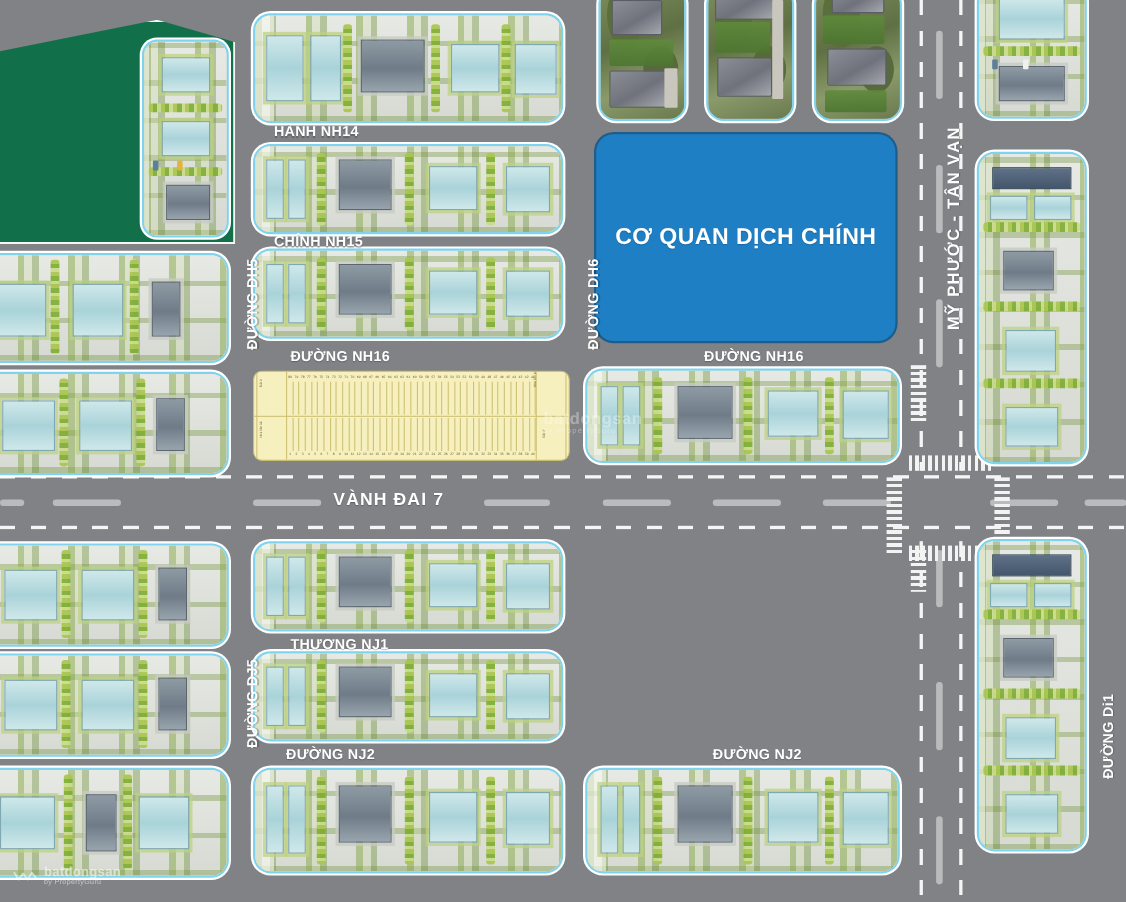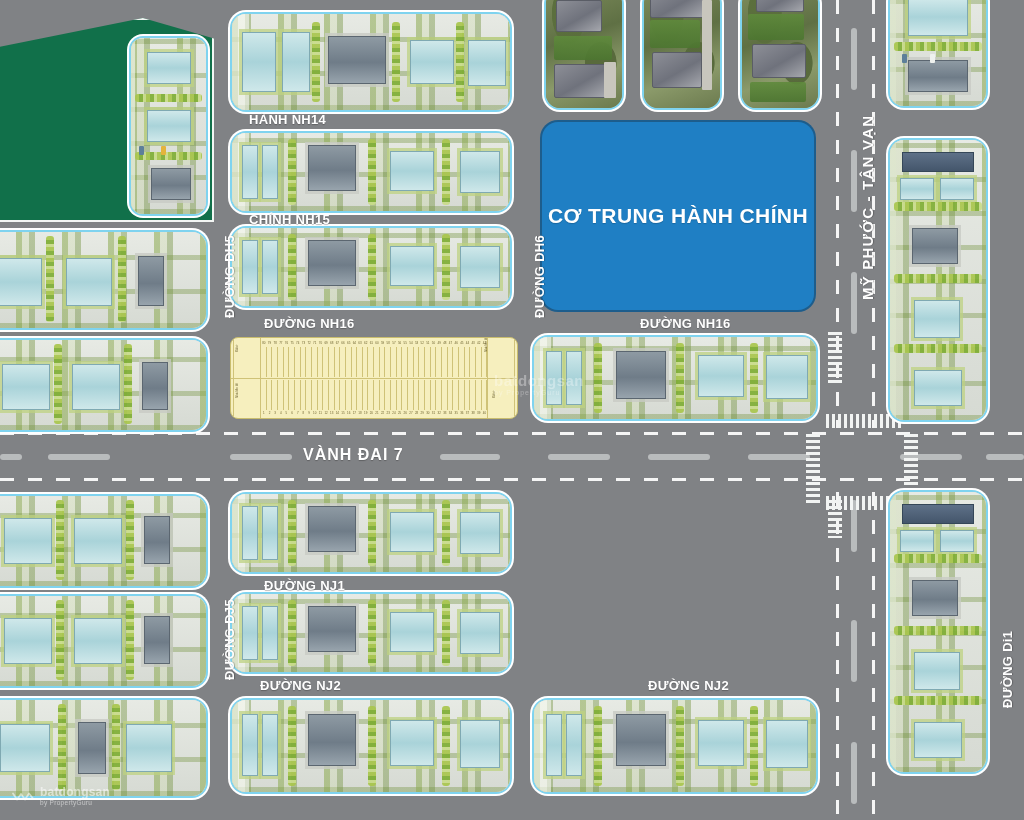--- a/index.html
+++ b/index.html
@@ -367,21 +367,21 @@
     <div class="roof" style="left:50px;top:38px;width:32px;height:20px;"></div>
     <div class="trees" style="left:4px;top:62px;width:88px;height:9px;"></div>
     <div class="roof dark" style="left:22px;top:88px;width:44px;height:34px;"></div>
     <div class="trees" style="left:4px;top:134px;width:88px;height:9px;"></div>
     <div class="roof" style="left:24px;top:160px;width:44px;height:36px;"></div>
     <div class="trees" style="left:4px;top:204px;width:88px;height:9px;"></div>
     <div class="roof" style="left:24px;top:230px;width:46px;height:34px;"></div>
   </div>
 
   <div class="parcel admin" style="left:542px;top:122px;width:272px;height:188px;">
-    <span class="txt">CƠ TRUNG HÀNH CHÍNH</span>
+    <span class="txt">CƠ QUAN DỊCH CHÍNH</span>
   </div>
 
   <div class="lotblock" style="left:230px;top:337px;width:286px;height:80px;">
 
     <div id="lotTopNums" style="position:absolute;left:30px;right:30px;top:3px;height:5px;display:flex;">
         <span style="flex: 1 1 0px; font-size: 3px; line-height: 5px; text-align: center; color: rgb(109, 99, 48);">80</span>
         <span style="flex: 1 1 0px; font-size: 3px; line-height: 5px; text-align: center; color: rgb(109, 99, 48);">79</span>
         <span style="flex: 1 1 0px; font-size: 3px; line-height: 5px; text-align: center; color: rgb(109, 99, 48);">78</span>
         <span style="flex: 1 1 0px; font-size: 3px; line-height: 5px; text-align: center; color: rgb(109, 99, 48);">77</span>
         <span style="flex: 1 1 0px; font-size: 3px; line-height: 5px; text-align: center; color: rgb(109, 99, 48);">76</span>
@@ -645,21 +645,21 @@
     <div class="trees" style="left:60px;top:6px;width:8px;height:80px;background:repeating-linear-gradient(180deg,#a9c64d 0 4px,#7fae35 4px 8px,#c9dc8a 8px 11px);"></div>
     <div class="trees" style="left:142px;top:6px;width:8px;height:80px;background:repeating-linear-gradient(180deg,#a9c64d 0 4px,#7fae35 4px 8px,#c9dc8a 8px 11px);"></div>
     <div class="trees" style="left:216px;top:6px;width:8px;height:80px;background:repeating-linear-gradient(180deg,#a9c64d 0 4px,#7fae35 4px 8px,#c9dc8a 8px 11px);"></div>
   </div>
 
   <div class="slabel" style="left:249px;top:112px;">HÀNH NH14</div>
   <div class="slabel" style="left:249px;top:212px;">CHÍNH NH15</div>
   <div class="slabel" style="left:264px;top:316px;">ĐƯỜNG NH16</div>
   <div class="slabel" style="left:640px;top:316px;">ĐƯỜNG NH16</div>
   <div class="slabel big" style="left:303px;top:446px;">VÀNH ĐAI 7</div>
-  <div class="slabel" style="left:264px;top:578px;">ĐƯỜNG NJ1</div>
+  <div class="slabel" style="left:264px;top:578px;">THƯƠNG NJ1</div>
   <div class="slabel" style="left:260px;top:678px;">ĐƯỜNG NJ2</div>
   <div class="slabel" style="left:648px;top:678px;">ĐƯỜNG NJ2</div>
 
   <div class="vlabel" style="left:222px;top:318px;">ĐƯỜNG DH5</div>
   <div class="vlabel" style="left:532px;top:318px;">ĐƯỜNG DH6</div>
   <div class="vlabel big" style="left:859px;top:300px;">MỸ PHƯỚC - TÂN VẠN</div>
   <div class="vlabel" style="left:222px;top:680px;">ĐƯỜNG DJ5</div>
   <div class="vlabel" style="left:1000px;top:708px;">ĐƯỜNG Di1</div>
 
   <div class="wm-center" style="left:494px;top:372px;">

